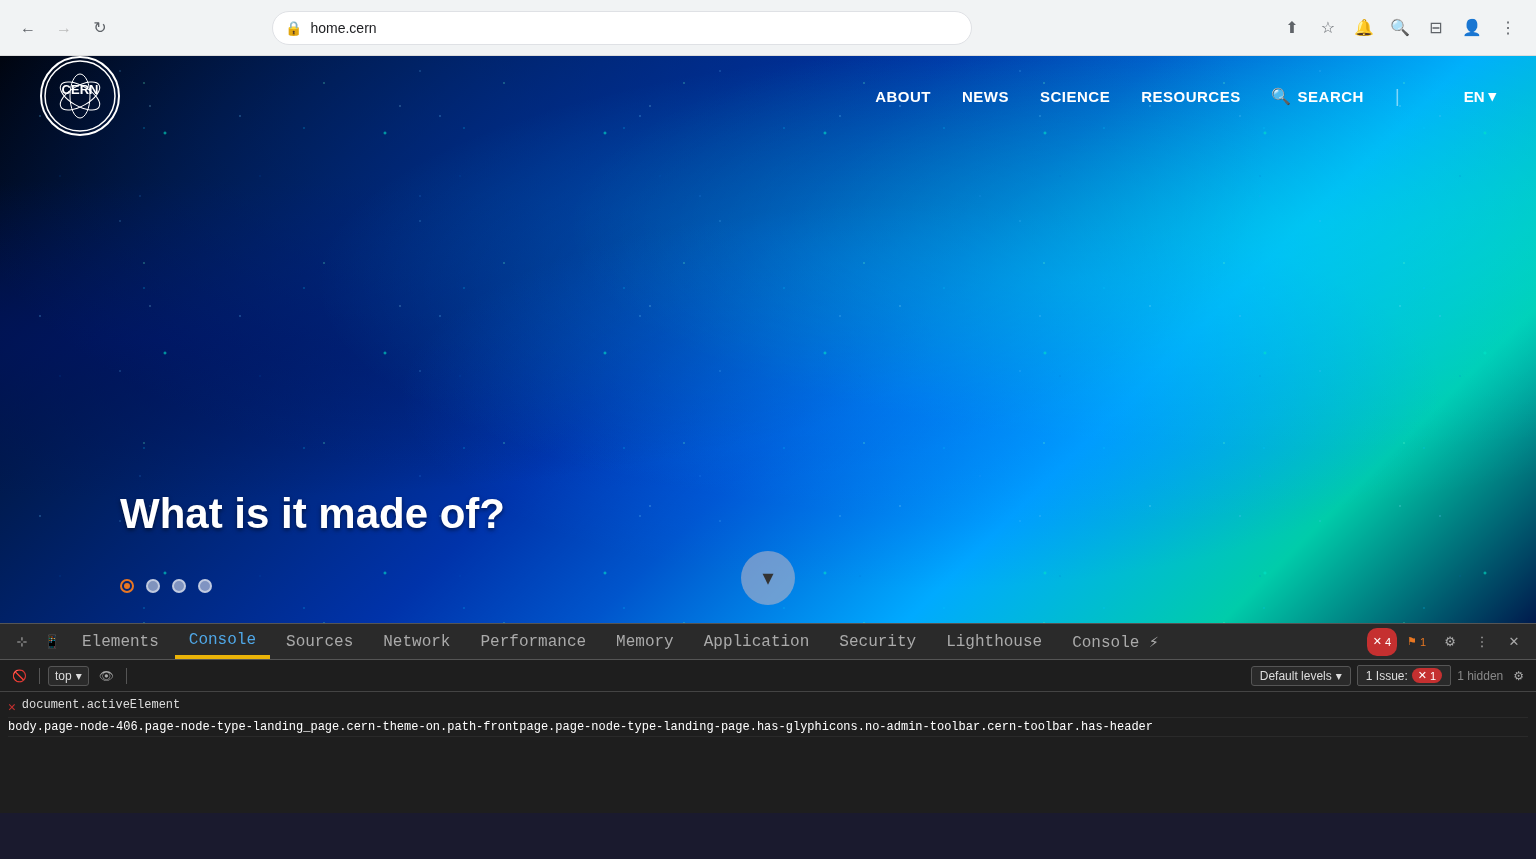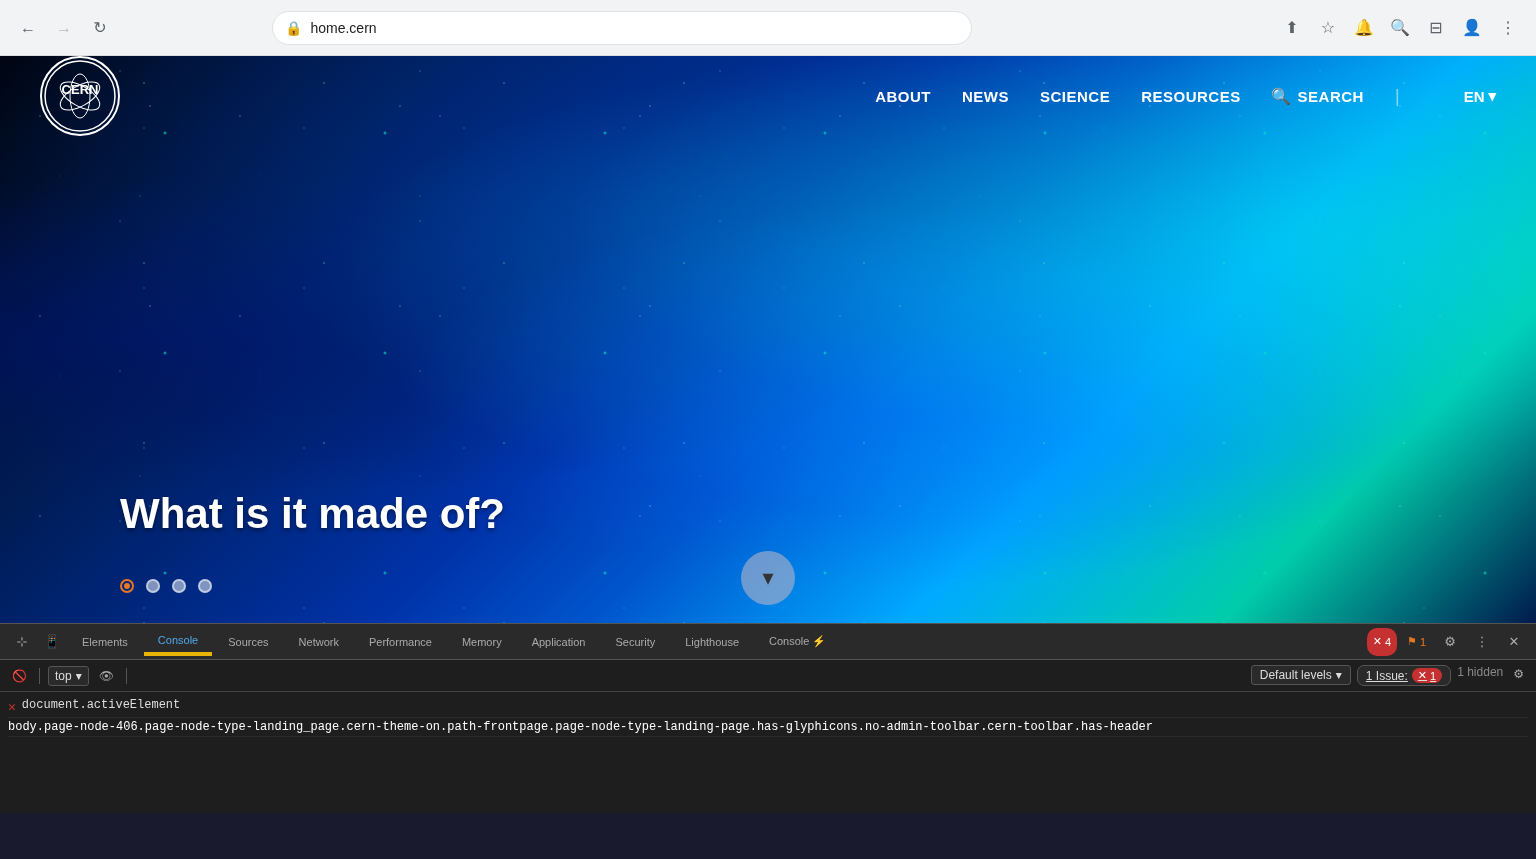--- a/index.html
+++ b/index.html
@@ -199,24 +199,25 @@
       display: flex;
       align-items: center;
       background: #2a2a2a;
       height: 36px;
       padding: 0 8px;
       border-bottom: 1px solid #555;
       gap: 2px;
     }
     .devtools-tab {
       padding: 6px 14px;
-      font-size: 11px;
+      font-size: 16px;
       color: #aaa;
       cursor: pointer;
       border-radius: 3px;
+      font-family: Liberation Mono, monospace;
     }
     .devtools-tab.active { color: #4fa8e8; border-bottom: 4px solid #eab308; border-radius: 0; }
     .devtools-tab-icons { margin-left: auto; display: flex; gap: 4px; }
     .devtools-icon-btn {
       width: 28px; height: 28px; display: flex; align-items: center; justify-content: center;
       color: #aaa; cursor: pointer; border-radius: 3px; font-size: 13px; background: transparent; border: none;
     }
     .error-badge {
       background: #c53030; color: white; border-radius: 10px;
       padding: 1px 6px; font-size: 11px; display: flex; align-items: center; gap: 3px;
@@ -244,30 +245,30 @@
     .dt-select {
       background: #2a2a2a; border: 1px solid #555; color: #ddd;
       padding: 2px 6px; font-size: 12px; border-radius: 3px; cursor: pointer;
       display: flex; align-items: center; gap: 4px;
     }
     .dt-filter {
       flex: 1; max-width: 300px; background: #2a2a2a; border: 1px solid #555;
       color: #ddd; padding: 2px 8px; font-size: 12px; border-radius: 3px;
     }
     .dt-filter::placeholder { color: #888; }
-    .dt-right { margin-left: auto; display: flex; align-items: flex-start; gap: 6px; }
+    .dt-right { margin-left: auto; display: flex; align-items: center; gap: 6px; }
     .default-levels-btn {
       background: #2a2a2a; border: 1px solid #555; color: #ddd;
       padding: 2px 8px; font-size: 12px; border-radius: 3px; cursor: pointer;
       display: flex; align-items: center; gap: 4px;
     }
     .issues-badge {
       display: flex; align-items: center; gap: 4px; background: #2a2a2a;
-      border: 1px solid #555; padding: 2px 8px; border-radius: 7px; font-size: 12px;
-      color: #ddd; cursor: pointer; text-decoration: underline;
+      border: 1px solid #555; padding: 2px 8px; border-radius: 2px; font-size: 12px;
+      color: #ddd; cursor: pointer;
     }
     .hidden-badge {
       font-size: 12px; color: #888;
     }
 
     
     .devtools-console {
       flex: 1; overflow: auto; padding: 4px 8px;
       font-family: 'Courier New', monospace; font-size: 12px;
     }

